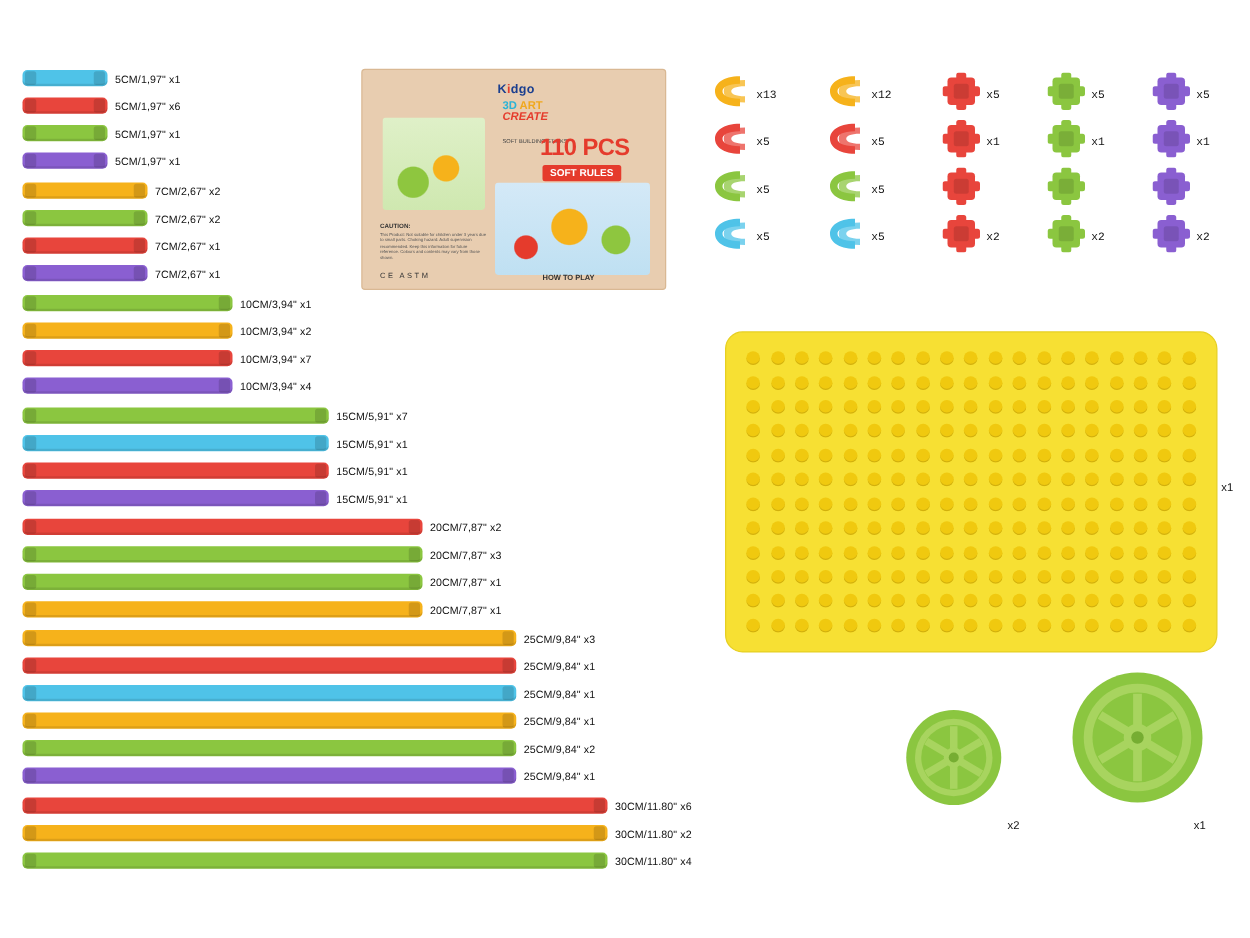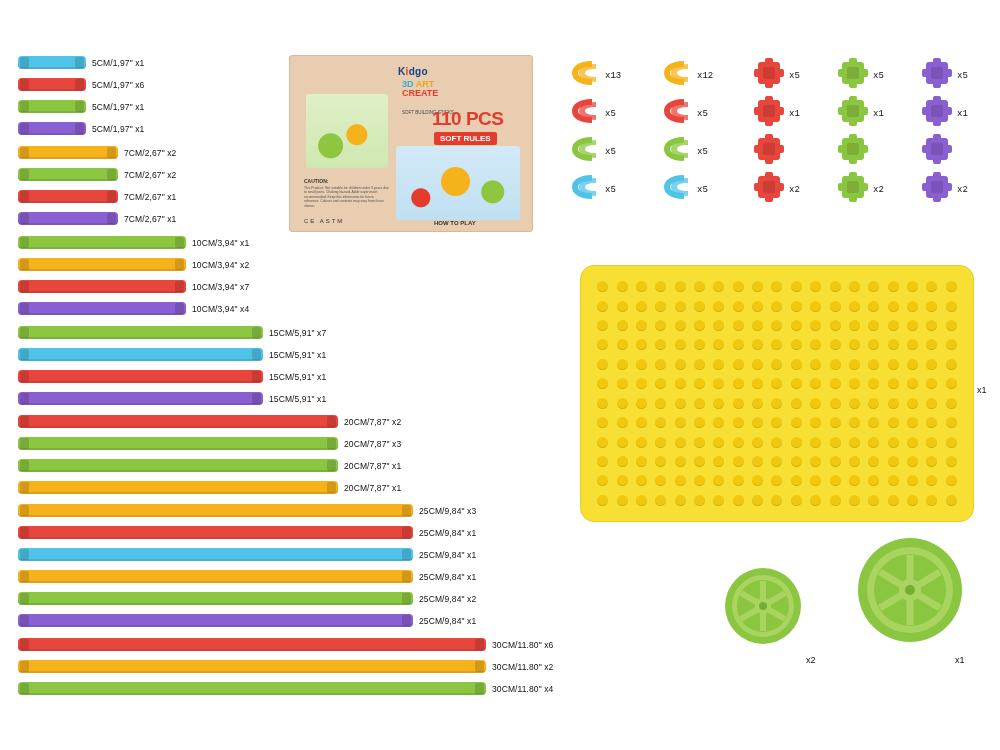--- a/index.html
+++ b/index.html
@@ -35,21 +35,21 @@
   .box-logo{
     position:absolute;left:104px;top:6px;font-size:10px;font-weight:bold;color:#1b3f8f;
     letter-spacing:.3px;
   }
   .box-logo .dot{color:#e53b2c;}
   .box-create{
     position:absolute;left:108px;top:20px;font-size:9px;font-weight:bold;color:#2bb3d6;
     line-height:9px;text-align:left;
   }
   .box-create .c1{color:#f0a81e;}
-  .box-create .c2{color:#e53b2c;}
+  .box-create .c2{color:#e53b2c;font-style:italic;}
   .box-sub{position:absolute;left:108px;top:50px;font-size:4.5px;color:#444;}
   .box-pcs{
     position:absolute;left:138px;top:48px;font-size:19px;font-weight:bold;color:#e53b2c;
     letter-spacing:-.5px;
   }
   .box-rules{
     position:absolute;left:140px;top:72px;background:#e53b2c;color:#fff;font-size:8px;
     font-weight:bold;padding:2px 6px;border-radius:2px;
   }
   .box-photo{

